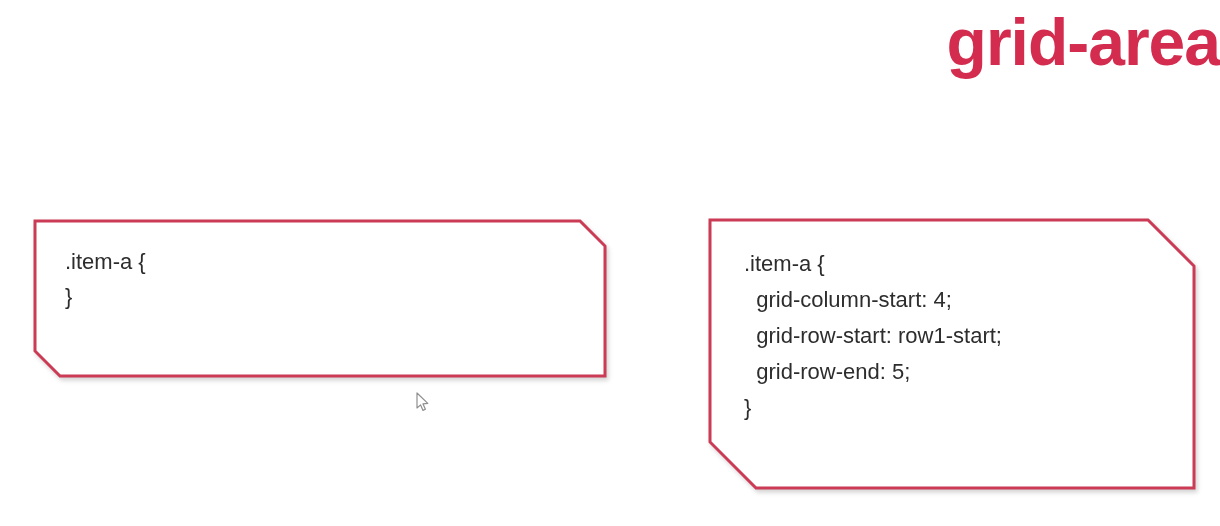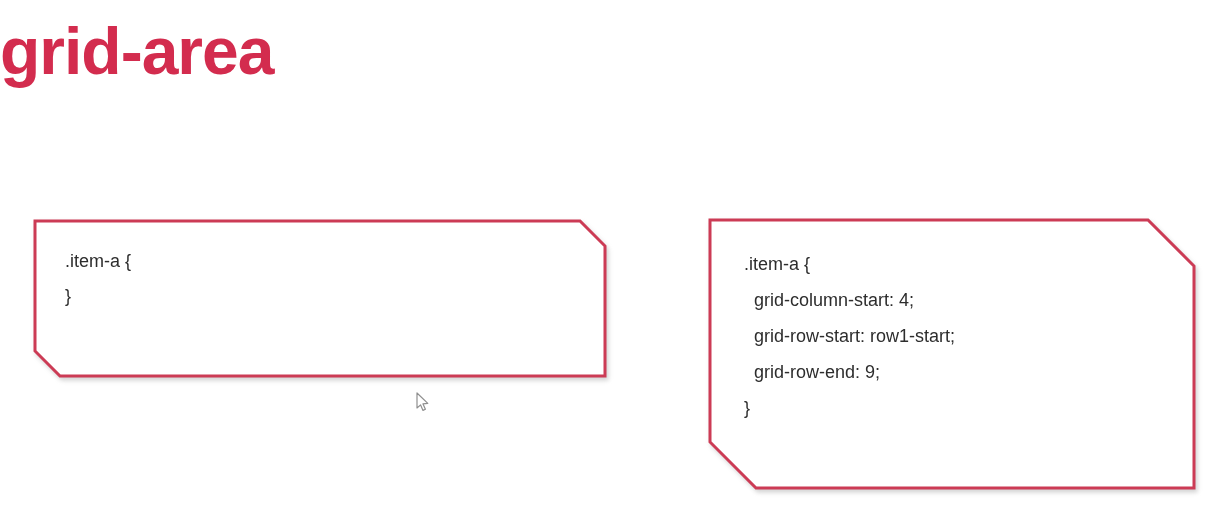--- a/index.html
+++ b/index.html
@@ -10,43 +10,43 @@
   .page {
     position: relative;
     width: 1220px;
     height: 526px;
     background: #ffffff;
     overflow: hidden;
     font-family: "Liberation Sans", sans-serif;
   }
   .title {
     position: absolute;
-    top: 9px;
+    top: 0;
     left: 0;
     width: 1220px;
     margin: 0;
-    text-align: left;
+    text-align: right;
     font-family: "Liberation Sans", "DejaVu Sans", sans-serif;
     font-size: 66px;
     font-weight: bold;
     letter-spacing: -1px;
     line-height: 84px;
     color: #d32c4e;
   }
   .code-box {
     position: absolute;
   }
   .code-box svg {
     display: block;
     filter: drop-shadow(2px 3px 2px rgba(130,130,130,0.35));
   }
   .code {
     position: absolute;
     font-family: "Liberation Sans", "DejaVu Sans", sans-serif;
-    font-size: 18px;
+    font-size: 22px;
     color: #2d2d2d;
   }
   .code .code-line {
     white-space: pre;
   }
   .box-left { left: 33px; top: 219px; }
   .box-left .code { left: 32px; top: 25px; line-height: 35px; }
   .box-right { left: 708px; top: 218px; }
   .box-right .code { left: 36px; top: 28px; line-height: 36px; }
   .cursor {
@@ -73,21 +73,21 @@
   </div>
 
   <div class="code-box box-right">
     <svg width="488" height="273" viewBox="0 0 488 273">
       <polygon points="2,2 440,2 486,48 486,270 48,270 2,224" fill="#ffffff" stroke="#cc3b55" stroke-width="3" stroke-linejoin="miter"></polygon>
     </svg>
     <div class="code">
       <div class="code-line">.item-a {</div>
       <div class="code-line">  grid-column-start: 4;</div>
       <div class="code-line">  grid-row-start: row1-start;</div>
-      <div class="code-line">  grid-row-end: 9;</div>
+      <div class="code-line">  grid-row-end: 5;</div>
       <div class="code-line">}</div>
     </div>
   </div>
 
   <svg class="cursor" width="15" height="21" viewBox="0 0 15 21">
     <path d="M2,1 L2,16 L5.6,12.9 L8,18.4 L10.4,17.3 L8,11.9 L12.8,11.4 Z" fill="#ffffff" stroke="#8f8f8f" stroke-width="1.2" stroke-linejoin="round"></path>
   </svg>
 
 </div>
 

